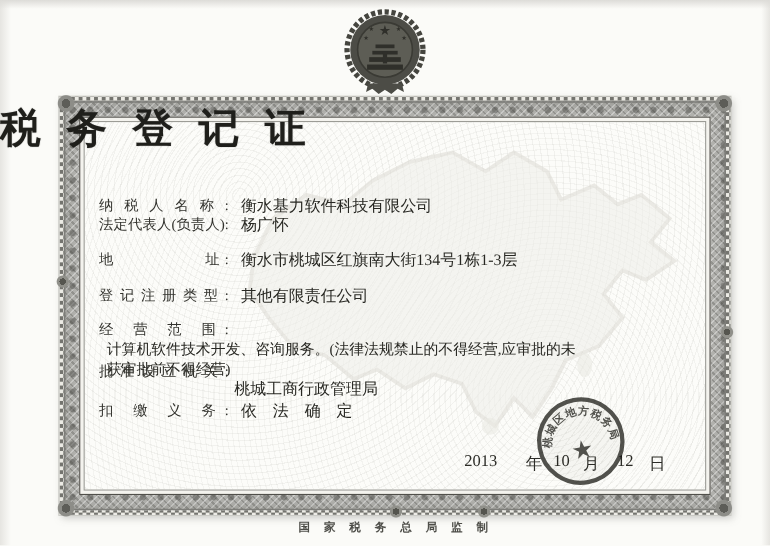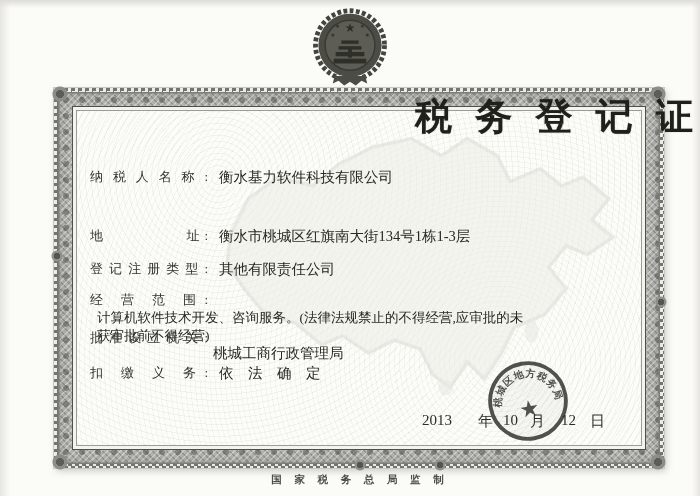--- a/index.html
+++ b/index.html
@@ -47,21 +47,21 @@
   .corner.bl{left:-2px;bottom:-2px}.corner.br{right:-2px;bottom:-2px}
   .medal{position:absolute;width:12px;height:12px;border-radius:50%;
     background:radial-gradient(circle,#55554f 0 3px,#90908a 3px 5px,transparent 6px);}
   .medal.left{left:-3px;top:162px}.medal.right{right:-3px;top:208px}.medal.bottom{left:300px;bottom:-3px}
   .medal.bottom2{left:380px;bottom:-3px}
   
   .content{position:absolute;inset:0;}
   .emblem{position:absolute;left:311px;top:5px;}
   .watermark{position:absolute;left:200px;top:130px;pointer-events:none;}
   .title{
-    position:absolute;left:0;right:0;top:92px;margin:0;text-align:right;
+    position:absolute;left:0;right:0;top:92px;margin:0;text-align:left;
     font-size:37px;font-weight:bold;letter-spacing:7px;color:#1f1f1b;
     text-shadow:0 0 1px rgba(30,30,26,.5);
   }
   .certno{position:absolute;left:392px;top:142px;font-size:14px;color:#2e2e29;white-space:nowrap;}
   .certno .raised{position:relative;top:-5px;font-size:13px;margin:0 5px;}
   .certno .raised2{position:relative;top:-4px;font-size:13px;margin-left:3px;}
   .certno .num{font-size:13.5px;margin-left:5px;letter-spacing:.3px;}
   .certno .suffix{position:relative;top:-4px;font-size:13.5px;margin-left:18px;}
   .row{position:absolute;left:90px;white-space:nowrap;}
   .lbl{display:inline-block;width:118px;font-size:13px;color:#33332e;
@@ -121,23 +121,27 @@
       <rect x="28" y="43" width="24" height="3.5" fill="#2f2f2a"></rect>
       <rect x="25" y="49" width="30" height="4.5" fill="#2f2f2a"></rect>
       <rect x="23" y="56" width="34" height="5" fill="#2f2f2a"></rect>
       <rect x="38" y="44" width="4" height="11" fill="#2f2f2a"></rect>
       <path d="M24 74 L56 74 L58 82 L52 79 L46 84 L40 80 L34 84 L28 79 L22 82 Z" fill="#4c4c46"></path>
     </svg>
 
     <h1 class="title">税 务 登 记 证</h1>
 
 
-    <div class="row" style="top:168px">
+    <div class="row" style="top:178px">
       <span class="lbl">纳 税 人 名 称 :</span>
       <span class="val">衡水基力软件科技有限公司</span>
+    </div>
+    <div class="row" style="top:195px">
+      <span class="lbl">法定代表人(负责人):</span>
+      <span class="val">杨广怀</span>
     </div>
     <div class="row" style="top:227px">
       <span class="lbl">地　　　　　　址 :</span>
       <span class="val">衡水市桃城区红旗南大街134号1栋1-3层</span>
     </div>
     <div class="row wrap" style="top:291px">
       <span class="lbl">经　营　范　围 :</span>
       <span class="val">计算机软件技术开发、咨询服务。(法律法规禁止的不得经营,应审批的未获审批前不得经营)</span>
     </div>
     <div class="row" style="top:260px">

